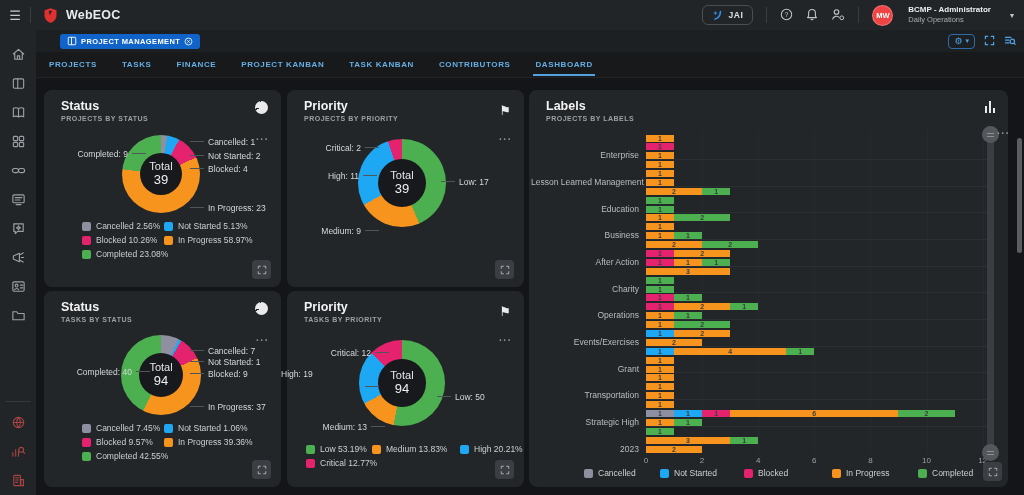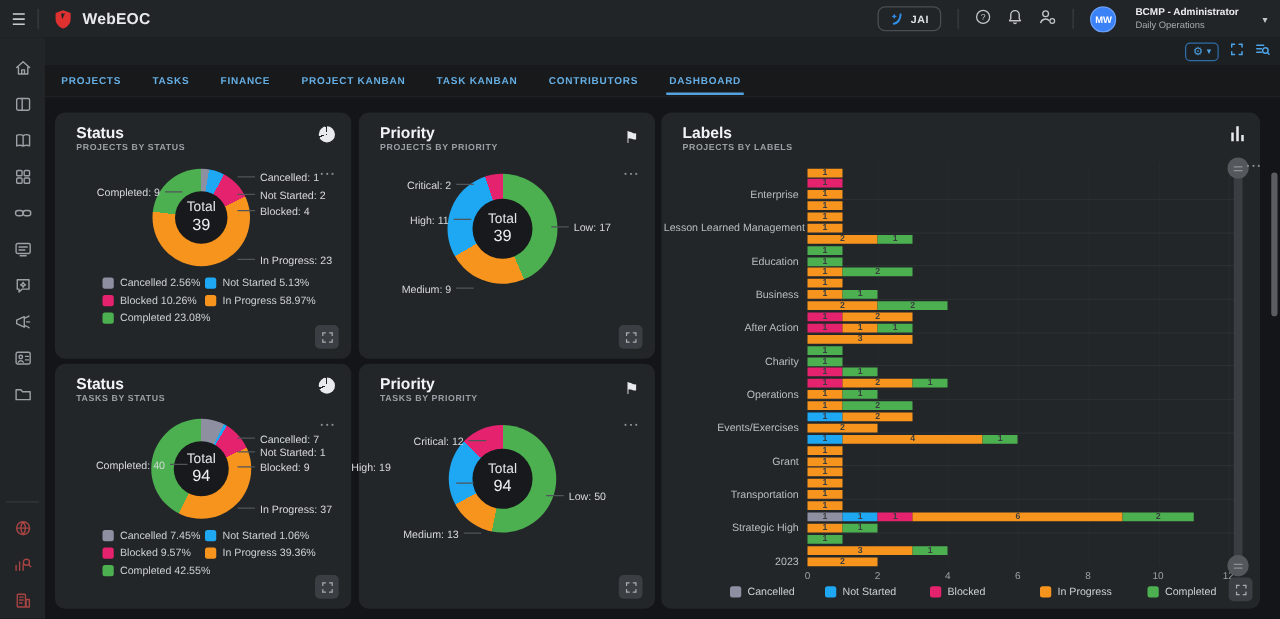--- a/index.html
+++ b/index.html
@@ -11,21 +11,21 @@
     display:flex; align-items:center; z-index:5; }
   #hamburger { width:30px; text-align:center; color:#c6c9cc; font-size:13px; cursor:pointer; }
   .vdiv { width:1px; height:16px; background:#3a3e41; }
   #logo { margin:0 8px 0 12px; display:flex; align-items:center; }
   #app-name { font-size:12.5px; font-weight:bold; letter-spacing:.2px; }
   #topbar-right { margin-left:auto; display:flex; align-items:center; gap:13px; padding-right:10px; }
   #jai-btn { display:flex; align-items:center; gap:5px; border:1px solid #4a4e52; border-radius:6px;
     height:20px; padding:0 9px; cursor:pointer; }
   #jai-btn span { font-size:8.5px; font-weight:bold; color:#dfe2e4; letter-spacing:.5px; }
   .tb-ic { color:#c3c6c9; font-size:11px; cursor:pointer; line-height:1; }
-  #avatar { width:21px; height:21px; border-radius:50%; background:#3b82f6; border:1.5px solid rgba(255,255,255,.25);
+  #avatar { width:21px; height:21px; border-radius:50%; background:#ef4444; border:1.5px solid rgba(255,255,255,.25);
     display:flex; align-items:center; justify-content:center; font-size:7.5px; font-weight:bold; color:#fff; }
   #user-block { line-height:1.25; margin-left:2px; }
   #user-name { font-size:8px; font-weight:bold; color:#eceeef; }
   #user-role { font-size:7.5px; color:#a7abae; }
   #user-caret { color:#c3c6c9; font-size:8px; margin-left:6px; }
 
   
   #sidebar { position:absolute; left:0; top:30px; width:36px; height:465px; background:#222527;
     display:flex; flex-direction:column; align-items:center; padding-top:10px; }
   .sb-ic { width:26px; height:29px; display:flex; align-items:center; justify-content:center; cursor:pointer; }
@@ -229,20 +229,31 @@
   <div class="sb-ic sb-red">
       <svg width="15" height="15" viewBox="0 0 16 16">
         <rect x="3" y="2.5" width="7" height="11" rx="0.8"></rect>
         <path d="M5 5 h3 M5 7.5 h3 M5 10 h2"></path>
         <rect x="10.5" y="7" width="2.8" height="6.5"></rect>
       </svg>
     </div>
 </div>
 
 <div id="subbar">
+  <div id="chip">
+    <svg width="10" height="10" viewBox="0 0 12 12">
+        <rect x="1.5" y="1.5" width="9" height="9" rx="1"></rect>
+        <line x1="5.4" y1="1.5" x2="5.4" y2="10.5"></line>
+      </svg>
+    <span id="chip-label">PROJECT MANAGEMENT</span>
+    <svg width="9" height="9" viewBox="0 0 12 12">
+        <circle cx="6" cy="6" r="4.6"></circle>
+        <path d="M4.4 4.4 l3.2 3.2 M7.6 4.4 l-3.2 3.2"></path>
+      </svg>
+  </div>
   <div id="subbar-right">
     <div id="gear-pill">
         <span>⚙</span>
         <span class="caret">▾</span>
       </div>
     <div class="sub-ic">
       <svg width="11" height="11" viewBox="0 0 12 12">
           <path d="M1.5 4 V1.5 H4 M8 1.5 H10.5 V4 M10.5 8 V10.5 H8 M4 10.5 H1.5 V8" fill="none"></path>
         </svg>
     </div>
@@ -406,20 +417,38 @@
         </div>
       </div>
       <div class="callout" style="top: 101px; left: 168px;">Low: 50</div>
       <div class="lead" style="top: 105px; width: 14px; left: 150px;"></div>
       <div class="callout" style="top: 131px; left: 0px; width: 80px; text-align: right;">Medium: 13</div>
       <div class="lead" style="top: 135px; width: 14px; left: 84px;"></div>
       <div class="callout" style="top: 78px; left: -6px; width: 80px; text-align: left;">High: 19</div>
       <div class="lead" style="top: 95px; width: 14px; left: 78px;"></div>
       <div class="callout" style="top: 57px; left: 4px; width: 80px; text-align: right;">Critical: 12</div>
       <div class="lead" style="top: 61px; width: 14px; left: 88px;"></div>
+      <div class="legend" style="left: 19px; top: 153px; grid-template-columns: 66px 88px auto;">
+        <div class="lg-item">
+          <div class="lg-sw" style="background: rgb(76, 175, 80);"></div>
+          <div class="lg-tx">Low 53.19%</div>
+        </div>
+        <div class="lg-item">
+          <div class="lg-sw" style="background: rgb(247, 148, 30);"></div>
+          <div class="lg-tx">Medium 13.83%</div>
+        </div>
+        <div class="lg-item">
+          <div class="lg-sw" style="background: rgb(30, 167, 242);"></div>
+          <div class="lg-tx">High 20.21%</div>
+        </div>
+        <div class="lg-item">
+          <div class="lg-sw" style="background: rgb(229, 34, 109);"></div>
+          <div class="lg-tx">Critical 12.77%</div>
+        </div>
+      </div>
       <div class="expand-btn" style="right: 10px; bottom: 8px;">
         <svg width="10" height="10" viewBox="0 0 12 12">
           <path d="M1.5 4 V1.5 H4 M8 1.5 H10.5 V4 M10.5 8 V10.5 H8 M4 10.5 H1.5 V8" fill="none"></path>
         </svg>
       </div>
     </div>
   <div class="card" id="card4" style="left:493px; top:12px; width:479px; height:397px;">
       <div class="card-title">Labels</div>
       <div class="card-sub">PROJECTS BY LABELS</div>
       <div class="card-hicon">

